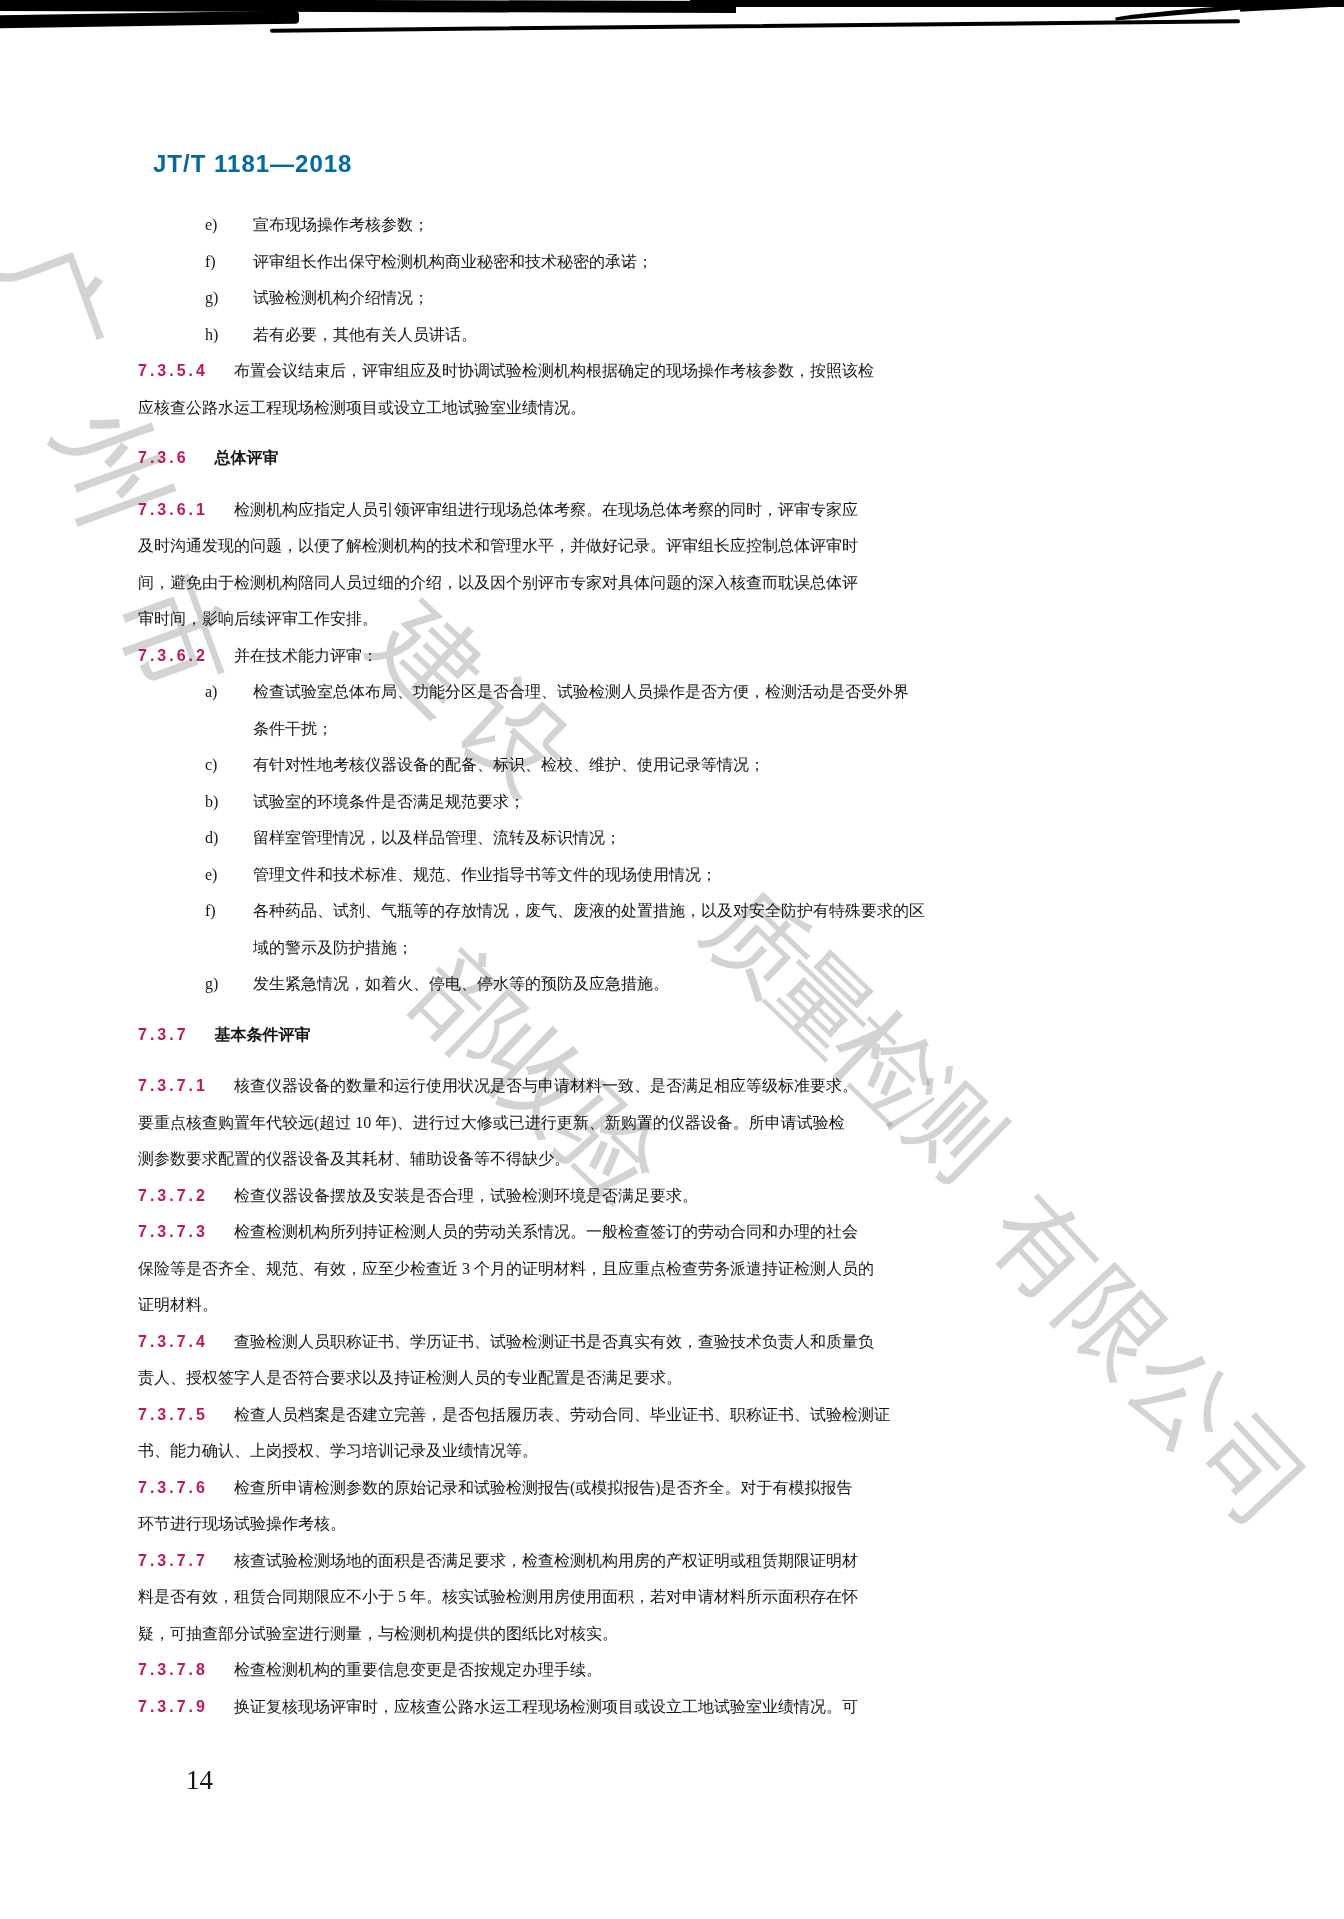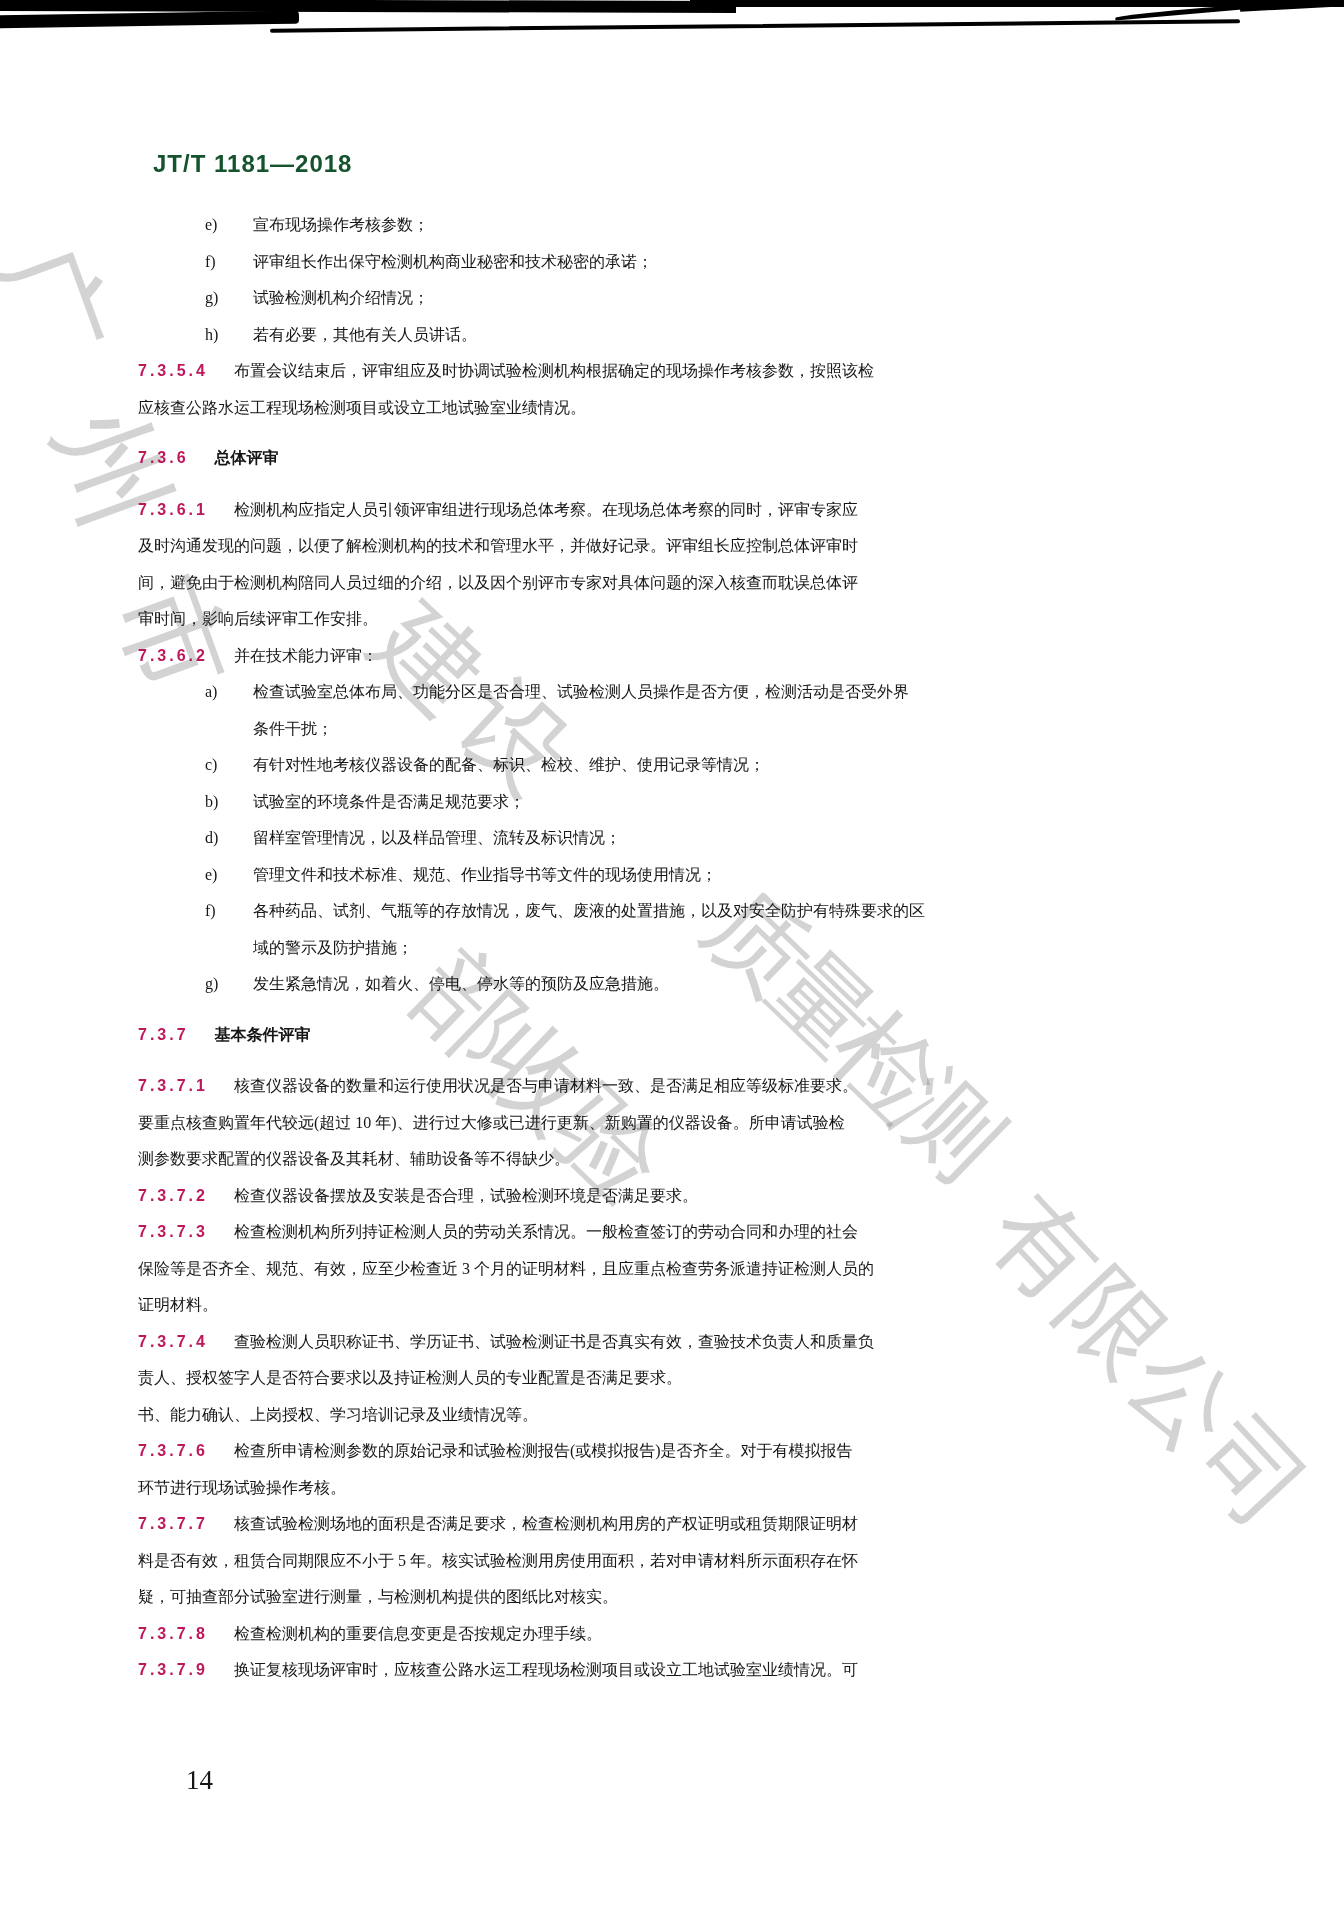--- a/index.html
+++ b/index.html
@@ -25,21 +25,21 @@
     position:absolute;white-space:nowrap;
     color:rgba(120,120,120,0.33);
     font-family:"DejaVu Serif","Liberation Serif",serif;
     transform-origin:0 0;line-height:1;
   }
 
   
   .hdr{
     position:absolute;left:153px;top:150px;
     font-family:"Liberation Sans","DejaVu Sans",sans-serif;
-    font-weight:bold;font-size:24px;letter-spacing:1px;color:#14532d;
+    font-weight:bold;font-size:24px;letter-spacing:1px;color:#0369a1;
   }
   .pagenum{
     position:absolute;left:186px;top:1762px;
     font-size:27px;line-height:37px;color:#161616;
   }
 
   
   .doc{position:absolute;left:138px;top:207px;width:1130px;}
   .line{
     font-size:16px;line-height:36.5px;white-space:nowrap;
@@ -107,20 +107,21 @@
       <div class="line heading"><span class="num">7.3.7</span><span class="txt">基本条件评审</span></div>
       <div class="line clause"><span class="num">7.3.7.1</span><span>核查仪器设备的数量和运行使用状况是否与申请材料一致、是否满足相应等级标准要求。</span></div>
       <div class="line cont">要重点核查购置年代较远(超过 10 年)、进行过大修或已进行更新、新购置的仪器设备。所申请试验检</div>
       <div class="line cont">测参数要求配置的仪器设备及其耗材、辅助设备等不得缺少。</div>
       <div class="line clause"><span class="num">7.3.7.2</span><span>检查仪器设备摆放及安装是否合理，试验检测环境是否满足要求。</span></div>
       <div class="line clause"><span class="num">7.3.7.3</span><span>检查检测机构所列持证检测人员的劳动关系情况。一般检查签订的劳动合同和办理的社会</span></div>
       <div class="line cont">保险等是否齐全、规范、有效，应至少检查近 3 个月的证明材料，且应重点检查劳务派遣持证检测人员的</div>
       <div class="line cont">证明材料。</div>
       <div class="line clause"><span class="num">7.3.7.4</span><span>查验检测人员职称证书、学历证书、试验检测证书是否真实有效，查验技术负责人和质量负</span></div>
       <div class="line cont">责人、授权签字人是否符合要求以及持证检测人员的专业配置是否满足要求。</div>
+      <div class="line clause"><span class="num">7.3.7.5</span><span>检查人员档案是否建立完善，是否包括履历表、劳动合同、毕业证书、职称证书、试验检测证</span></div>
       <div class="line cont">书、能力确认、上岗授权、学习培训记录及业绩情况等。</div>
       <div class="line clause"><span class="num">7.3.7.6</span><span>检查所申请检测参数的原始记录和试验检测报告(或模拟报告)是否齐全。对于有模拟报告</span></div>
       <div class="line cont">环节进行现场试验操作考核。</div>
       <div class="line clause"><span class="num">7.3.7.7</span><span>核查试验检测场地的面积是否满足要求，检查检测机构用房的产权证明或租赁期限证明材</span></div>
       <div class="line cont">料是否有效，租赁合同期限应不小于 5 年。核实试验检测用房使用面积，若对申请材料所示面积存在怀</div>
       <div class="line cont">疑，可抽查部分试验室进行测量，与检测机构提供的图纸比对核实。</div>
       <div class="line clause"><span class="num">7.3.7.8</span><span>检查检测机构的重要信息变更是否按规定办理手续。</span></div>
       <div class="line clause"><span class="num">7.3.7.9</span><span>换证复核现场评审时，应核查公路水运工程现场检测项目或设立工地试验室业绩情况。可</span></div>
     </div>
 

